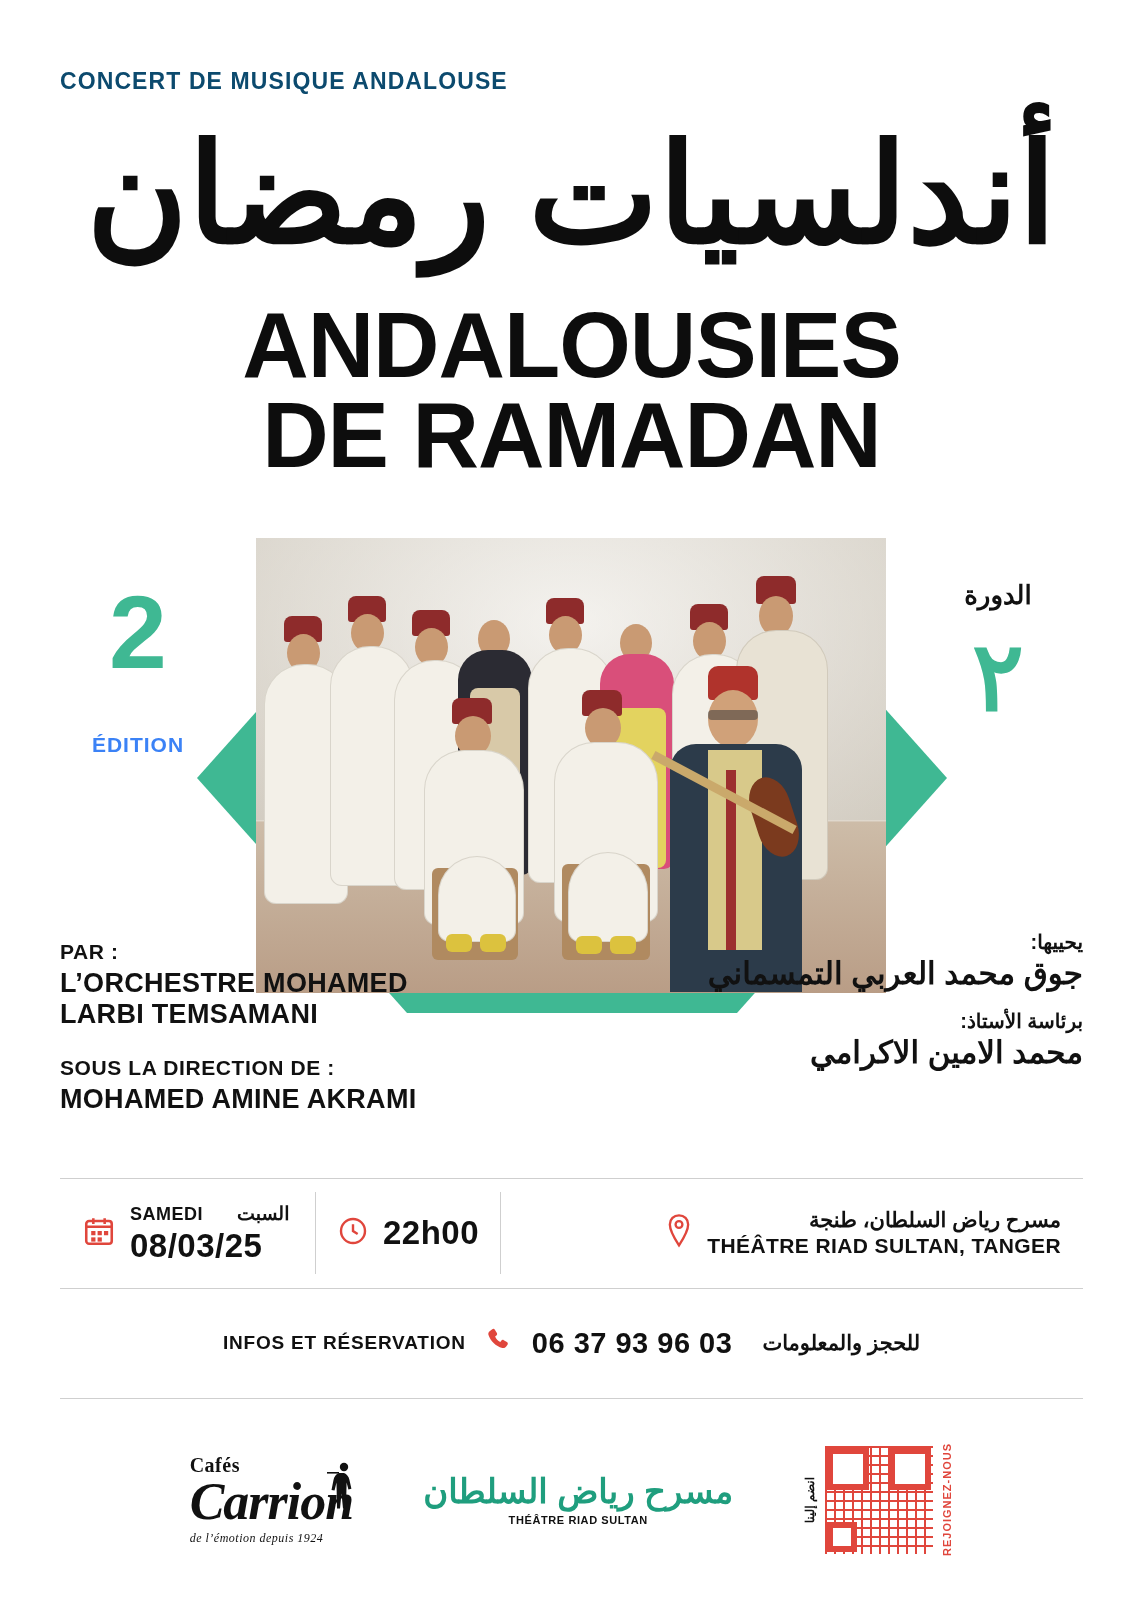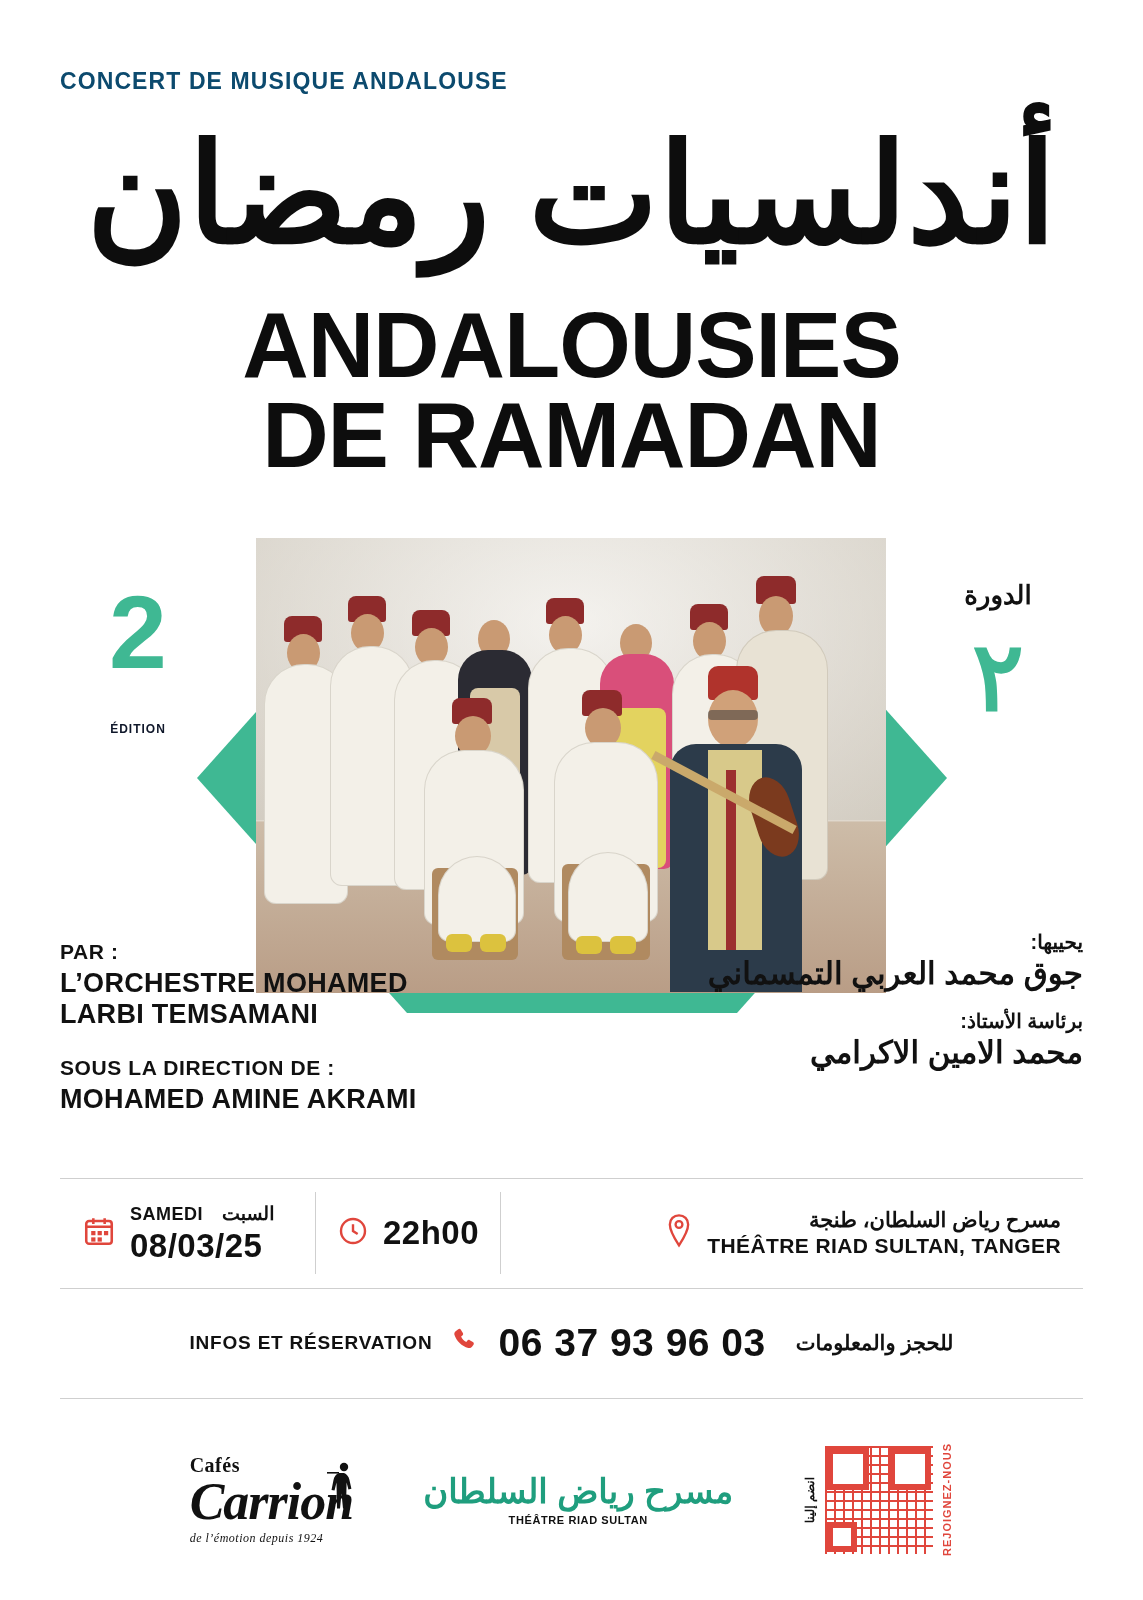--- a/index.html
+++ b/index.html
@@ -141,25 +141,25 @@
     text-align: center;
     width: 120px;
   }
   .edition-left .num {
     font-size: 104px;
     font-weight: 800;
     color: #3fb893;
     line-height: 1;
   }
   .edition-left .lbl {
-    margin-top: 38px;
-    font-size: 12px;
+    margin-top: 49px;
+    font-size: 21px;
     font-weight: 700;
     letter-spacing: 1px;
-    color: #0f172a;
+    color: #3b82f6;
   }
   .edition-right {
     position: absolute;
     right: 70px;
     top: 580px;
     width: 150px;
     text-align: center;
     direction: rtl;
   }
   .edition-right .lbl {
@@ -259,21 +259,21 @@
   .c-price { width: 200px; }
   .c-venue { flex: 1; justify-content: flex-end; }
 
   .ico { color: #e0463c; flex: 0 0 auto; }
 
   .date-txt .line1 {
     font-size: 18px;
     font-weight: 700;
     letter-spacing: .5px;
     display: flex;
-    gap: 19px;
+    gap: 34px;
     align-items: baseline;
   }
   .date-txt .ar { direction: rtl; font-size: 19px; font-weight: 700; }
   .date-txt .line2 {
     font-size: 33px;
     font-weight: 800;
     letter-spacing: .5px;
     margin-top: 2px;
   }
   .big-val { font-size: 33px; font-weight: 800; letter-spacing: .5px; }
@@ -286,21 +286,21 @@
     position: absolute;
     left: 60px; right: 60px;
     top: 1288px;
     height: 110px;
     display: flex;
     align-items: center;
     justify-content: center;
     gap: 18px;
   }
   .resa .lbl-fr { font-size: 19px; font-weight: 700; letter-spacing: .8px; }
-  .resa .phone { font-size: 39px; font-weight: 800; letter-spacing: .5px; }
+  .resa .phone { font-size: 29px; font-weight: 800; letter-spacing: .5px; }
   .resa .lbl-ar { direction: rtl; font-size: 21px; font-weight: 700; margin-left: 12px; }
 
   
   .footer {
     position: absolute;
     left: 60px; right: 60px;
     top: 1420px;
     height: 160px;
     display: flex;
     align-items: center;

